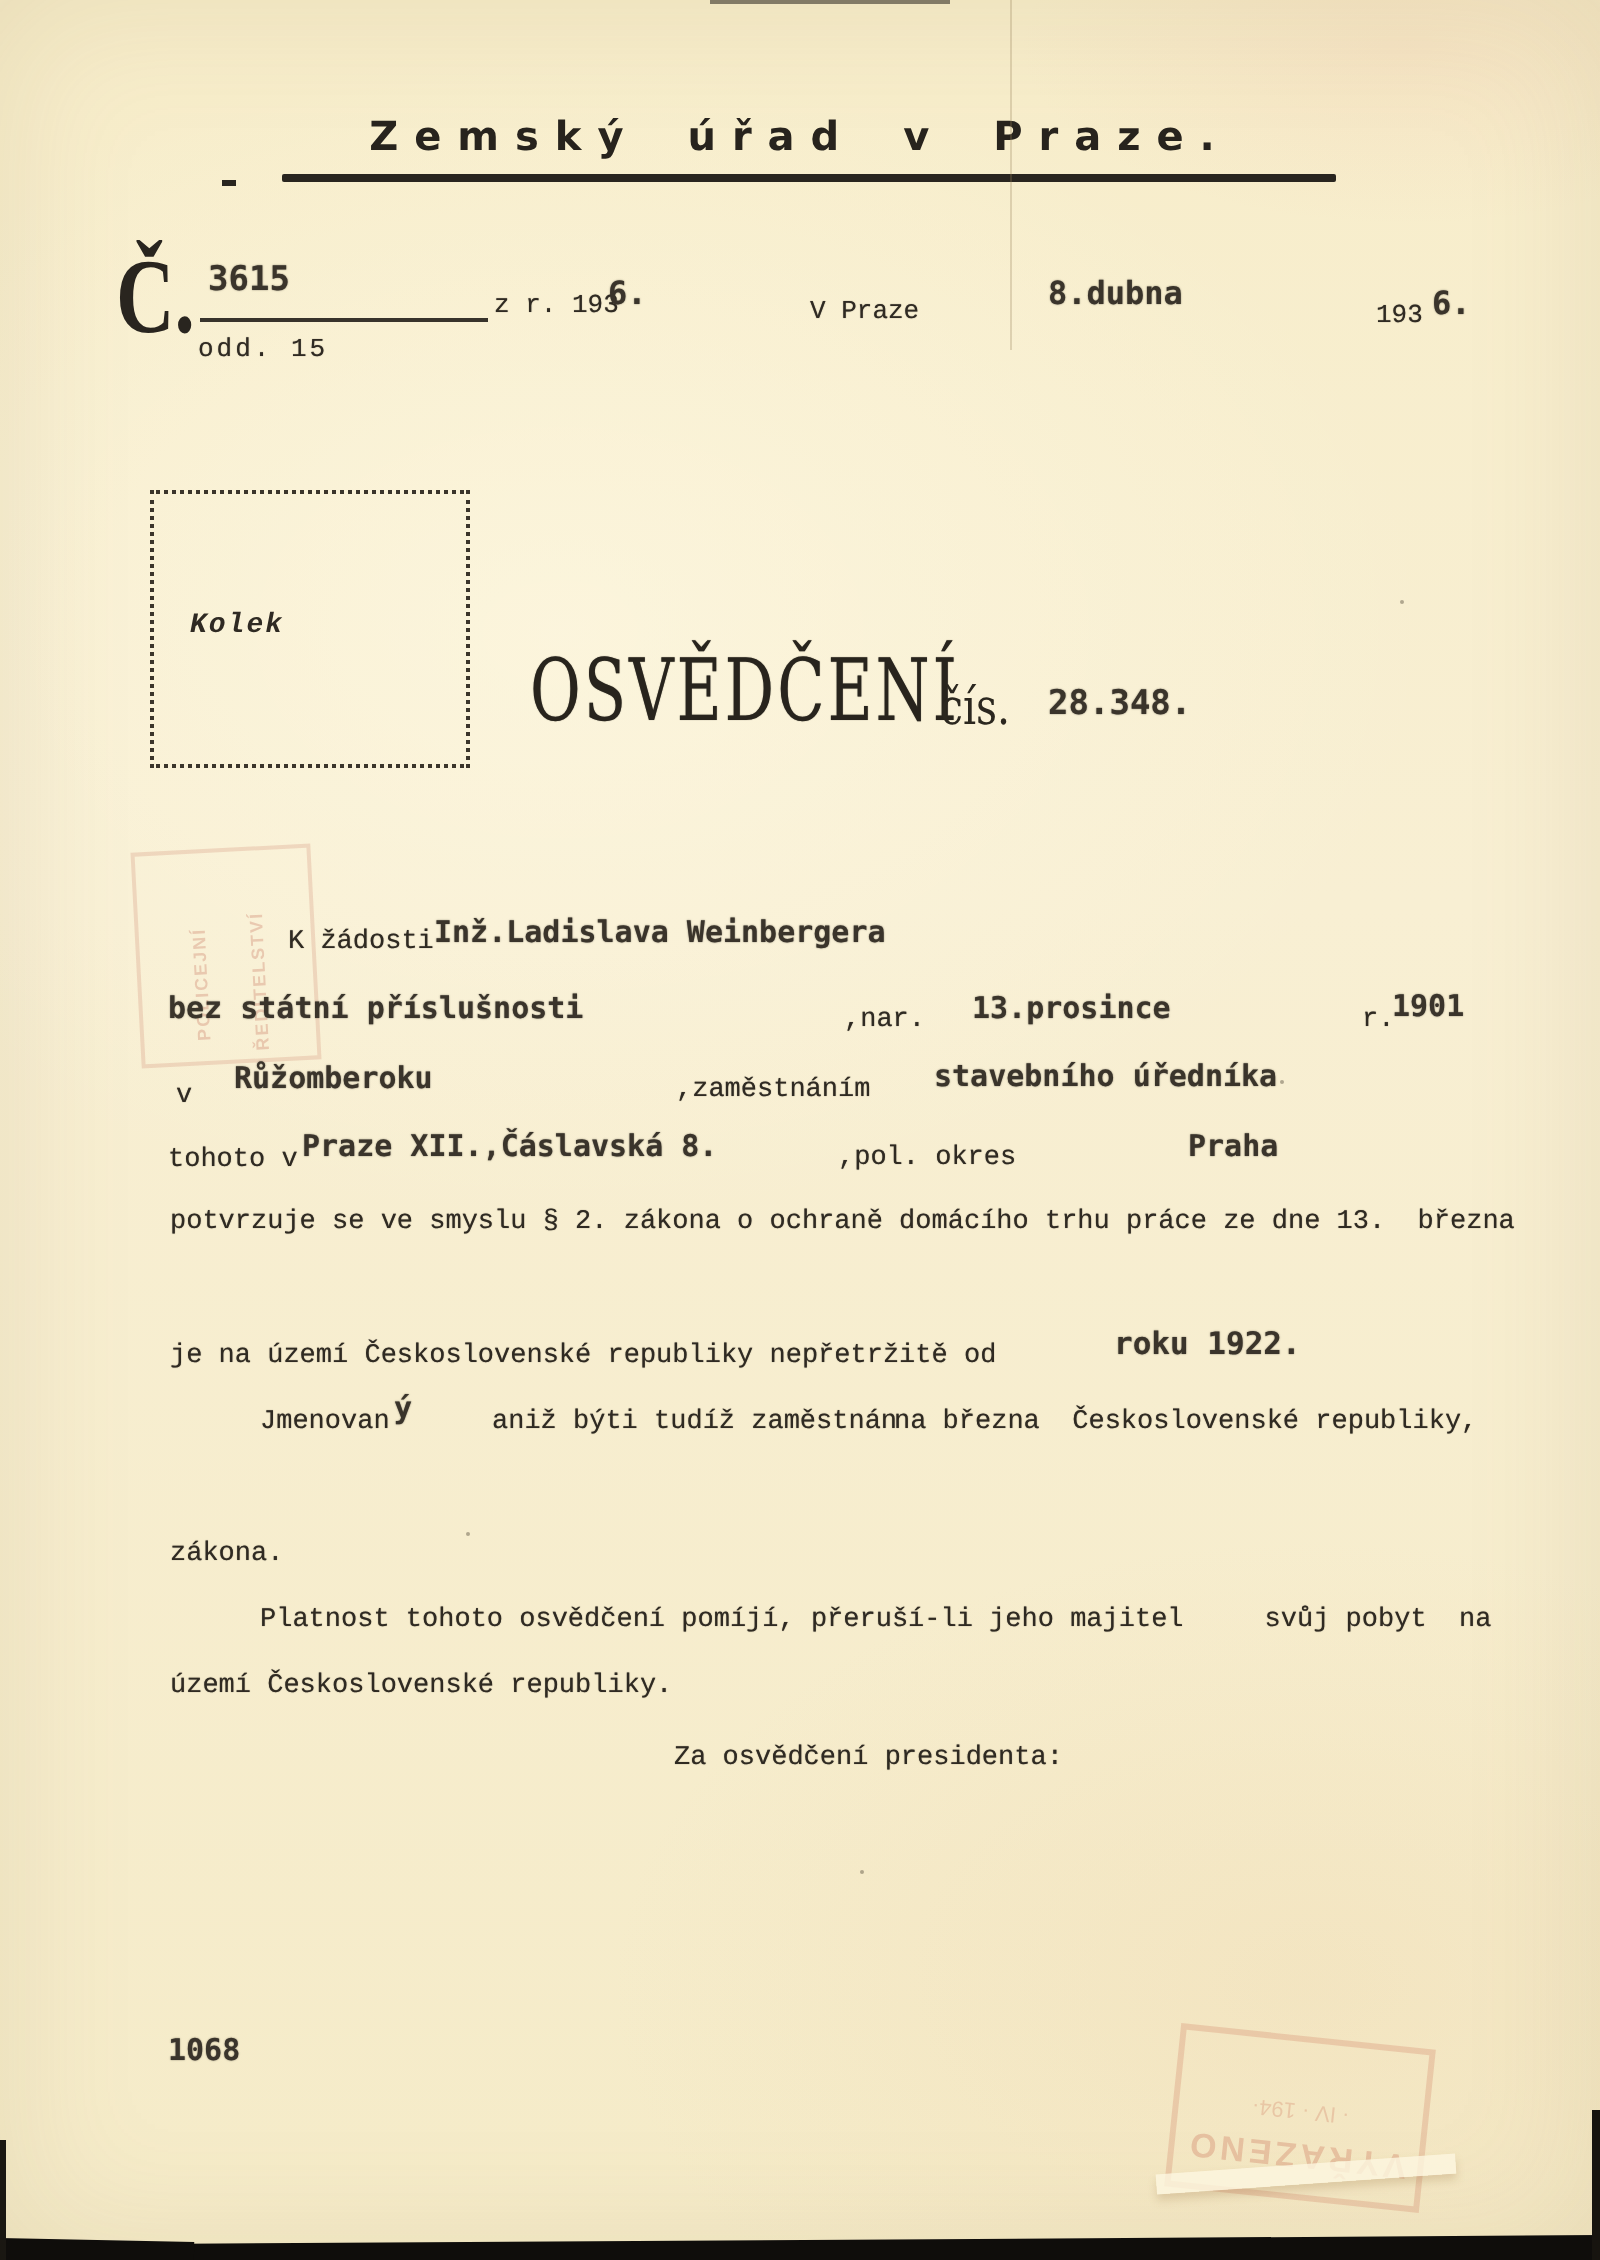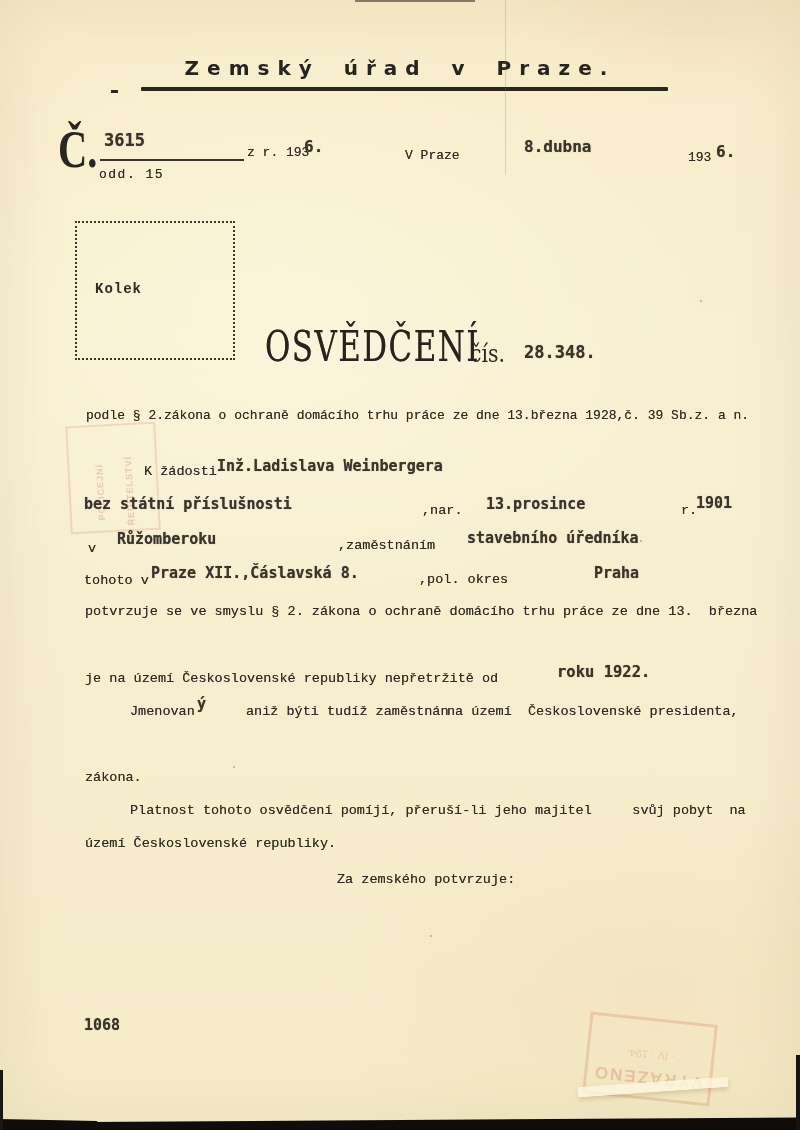--- a/index.html
+++ b/index.html
@@ -21,22 +21,22 @@
            color:#3a342b; text-shadow:0 0 .8px rgba(58,52,43,.7); }
   .header-title { left:0; top:56px; width:800px; text-align:center;
     font-family:"DejaVu Sans", sans-serif; font-weight:bold; font-size:20px;
     letter-spacing:.40em; word-spacing:.45em; color:#27231d; }
   .header-rule { left:141px; top:87px; width:527px; height:4px; background:#29251f;
     position:absolute; border-radius:1px; }
   .header-rule-dot { left:111px; top:90px; width:7px; height:3px; background:#29251f; position:absolute; }
   .cislo-glyph { left:58px; top:122px; font-family:"Liberation Serif", serif; font-weight:bold;
     font-size:52px; line-height:1.05; color:#29251f; transform:scale(.78,1.02); transform-origin:left top; }
   .ref-rule { left:100px; top:159px; width:144px; height:2px; background:#38332b; position:absolute; }
-  .kolek-box { left:75px; top:221px; width:160px; height:139px; position:absolute;
-    border:2px dotted #3b352b; }
+  .kolek-box { left:75px; top:245px; width:160px; height:139px; position:absolute;
+    border:2px dotted #3b352b;font-style:italic; }
   .kolek-label { left:18px; top:58px; position:absolute; font-family:"Liberation Mono", monospace;
     font-weight:bold; font-size:14px; letter-spacing:1px; color:#2f2a23; }
   .title-main { left:265px; top:321px; font-family:"DejaVu Serif", serif; font-size:43px;
     letter-spacing:2px; color:#28241d; transform:scaleX(.72); transform-origin:left top;
     text-shadow:0 0 .6px rgba(40,36,29,.6); }
   .title-cis { left:470px; top:339px; font-family:"DejaVu Serif", serif; font-size:25px;
     color:#2b271f; transform:scaleX(.82); transform-origin:left top; }
   .title-num { left:524px; top:342px; font-size:17px; }
   .sup-y { font-size:15px; }
   .stamp { position:absolute; color:#b95a48; text-align:center; }
@@ -84,21 +84,20 @@
   <span class="frag typed" style="left:716px;top:142px;font-size:16px">6.</span>
 
   <div class="kolek-box">
     <span class="kolek-label">Kolek</span>
   </div>
 
   <span class="frag title-main">OSVĚDČENÍ</span>
   <span class="frag title-cis">čís.</span>
   <span class="frag typed title-num">28.348.</span>
 
-  <span class="frag print" style="left:86px;top:408px;font-size:13px">podle § 2.zákona o ochraně domácího trhu práce ze dne 13.března 1928,č. 39 Sb.z. a n.</span>
 
   <div class="stamp stamp-left">
     <div class="stamp-left-text">
       <span>POLICEJNÍ</span><br>
       <span>ŘEDITELSTVÍ</span>
     </div>
   </div>
 
   <span class="frag print" style="left:144px;top:464px">K žádosti</span>
   <span class="frag typed" style="left:217px;top:457px">Inž.Ladislava Weinbergera</span>
@@ -119,27 +118,27 @@
   <span class="frag print" style="left:419px;top:572px">,pol. okres</span>
   <span class="frag typed" style="left:594px;top:564px">Praha</span>
 
   <span class="frag print" style="left:85px;top:604px">potvrzuje se ve smyslu § 2. zákona o ochraně domácího trhu práce ze dne 13.  března</span>
   <span class="frag print" style="left:85px;top:671px">je na území Československé republiky nepřetržitě od</span>
   <span class="frag typed" style="left:557px;top:663px;font-size:15.5px">roku 1922.</span>
 
   <span class="frag print" style="left:130px;top:704px">Jmenovan</span>
   <span class="frag typed sup-y" style="left:197px;top:695px">ý</span>
   <span class="frag print" style="left:246px;top:704px">aniž býti tudíž zaměstnán</span>
-  <span class="frag print" style="left:447px;top:704px">na území  Československé presidenta,</span>
+  <span class="frag print" style="left:447px;top:704px">na března  Československé republiky,</span>
 
   <span class="frag print" style="left:85px;top:770px">zákona.</span>
   <span class="frag print" style="left:130px;top:803px">Platnost tohoto osvědčení pomíjí, přeruší-li jeho majitel     svůj pobyt  na</span>
   <span class="frag print" style="left:85px;top:836px">území Československé republiky.</span>
 
-  <span class="frag print" style="left:337px;top:872px">Za zemského potvrzuje:</span>
+  <span class="frag print" style="left:337px;top:872px">Za osvědčení presidenta:</span>
 
   <span class="frag typed" style="left:84px;top:1016px">1068</span>
 
   <div class="stamp stamp-bottom">
     <div class="stamp-bottom-word">VYŘAZENO</div>
     <div class="stamp-bottom-date">· IV · 194·</div>
   </div>
 
   <div class="crease-v"></div>
   <div class="fold-br"></div>

